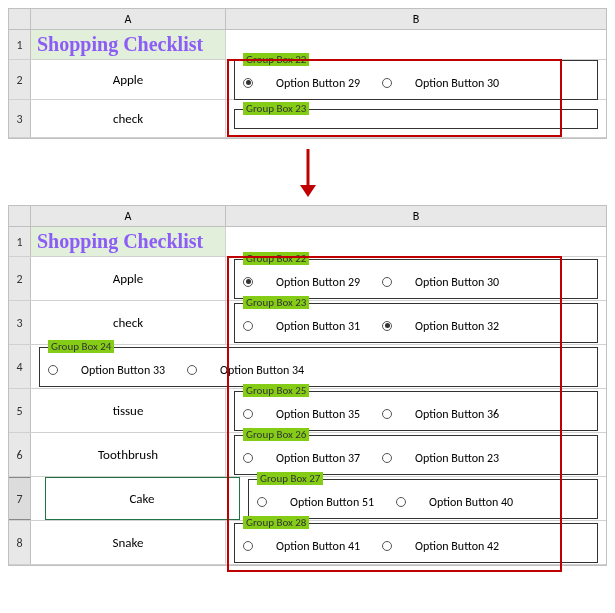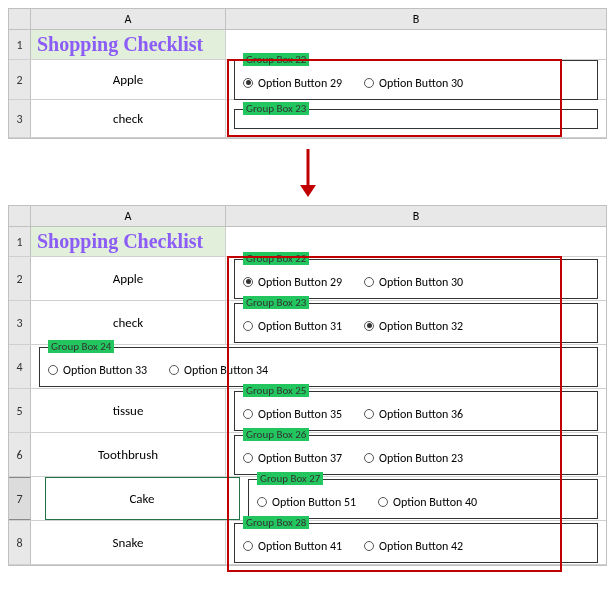--- a/index.html
+++ b/index.html
@@ -10,22 +10,22 @@
     .col-header-row { display: flex; background: #e8e8e8; border-bottom: 1px solid #c0c0c0; }
     .corner { width: 22px; height: 20px; border-right: 1px solid #c0c0c0; flex-shrink: 0; }
     .col-A-hdr { width: 195px; border-right: 1px solid #c0c0c0; display: flex; align-items: center; justify-content: center; font-size: 12px; height: 20px; }
     .col-B-hdr { flex: 1; display: flex; align-items: center; justify-content: center; font-size: 12px; height: 20px; }
     .col-A { width: 195px; border-right: 1px solid #d0d0d0; display: flex; align-items: center; justify-content: center; background: #fff; flex-shrink: 0; position: relative; }
     .col-B { flex: 1; background: #fff; position: relative; display: flex; align-items: center; padding: 2px 8px; }
     .title-cell { background: #e2efda; font-family: 'Times New Roman', serif; font-size: 20px; font-weight: bold; justify-content: flex-start; padding-left: 6px; color: #8b5cf6; }
     .r-title { height: 30px; }
     .r-data { height: 44px; }
     .groupbox { border: 1px solid #333; position: relative; width: 100%; height: 40px; display: flex; align-items: center; padding: 6px 8px 0 8px; gap: 22px; }
-    .groupbox-label { position: absolute; top: -8px; left: 8px; background: #22c55e; padding: 0 3px; font-size: 11px; color: #333; }
-    .opt { display: flex; align-items: center; gap: 5px; font-size: 12px; color: #000; }
+    .groupbox-label { position: absolute; top: -8px; left: 8px; background: #84cc16; padding: 0 3px; font-size: 11px; color: #333; }
+    .opt { display: flex; align-items: center; gap: 23px; font-size: 12px; color: #000; }
     .radio { width: 10px; height: 10px; border: 1px solid #555; border-radius: 50%; display: flex; align-items: center; justify-content: center; flex-shrink: 0; }
     .radio-dot { width: 5px; height: 5px; background: #333; border-radius: 50%; }
     .sheet1-outer { position: relative; }
     .sel-box { position: absolute; border: 2px solid #c00000; pointer-events: none; }
     .sel1 { top: 51px; left: 219px; width: 335px; height: 78px; }
     .sel2 { top: 51px; left: 219px; width: 335px; height: 316px; }
     .arrow-wrap { display: flex; justify-content: center; padding: 8px 0; }
     .arrow { color: #c00000; }
     .sheet1 .r-data { height: 40px; }
     .sheet1 .r-data.r3 { height: 38px; }

